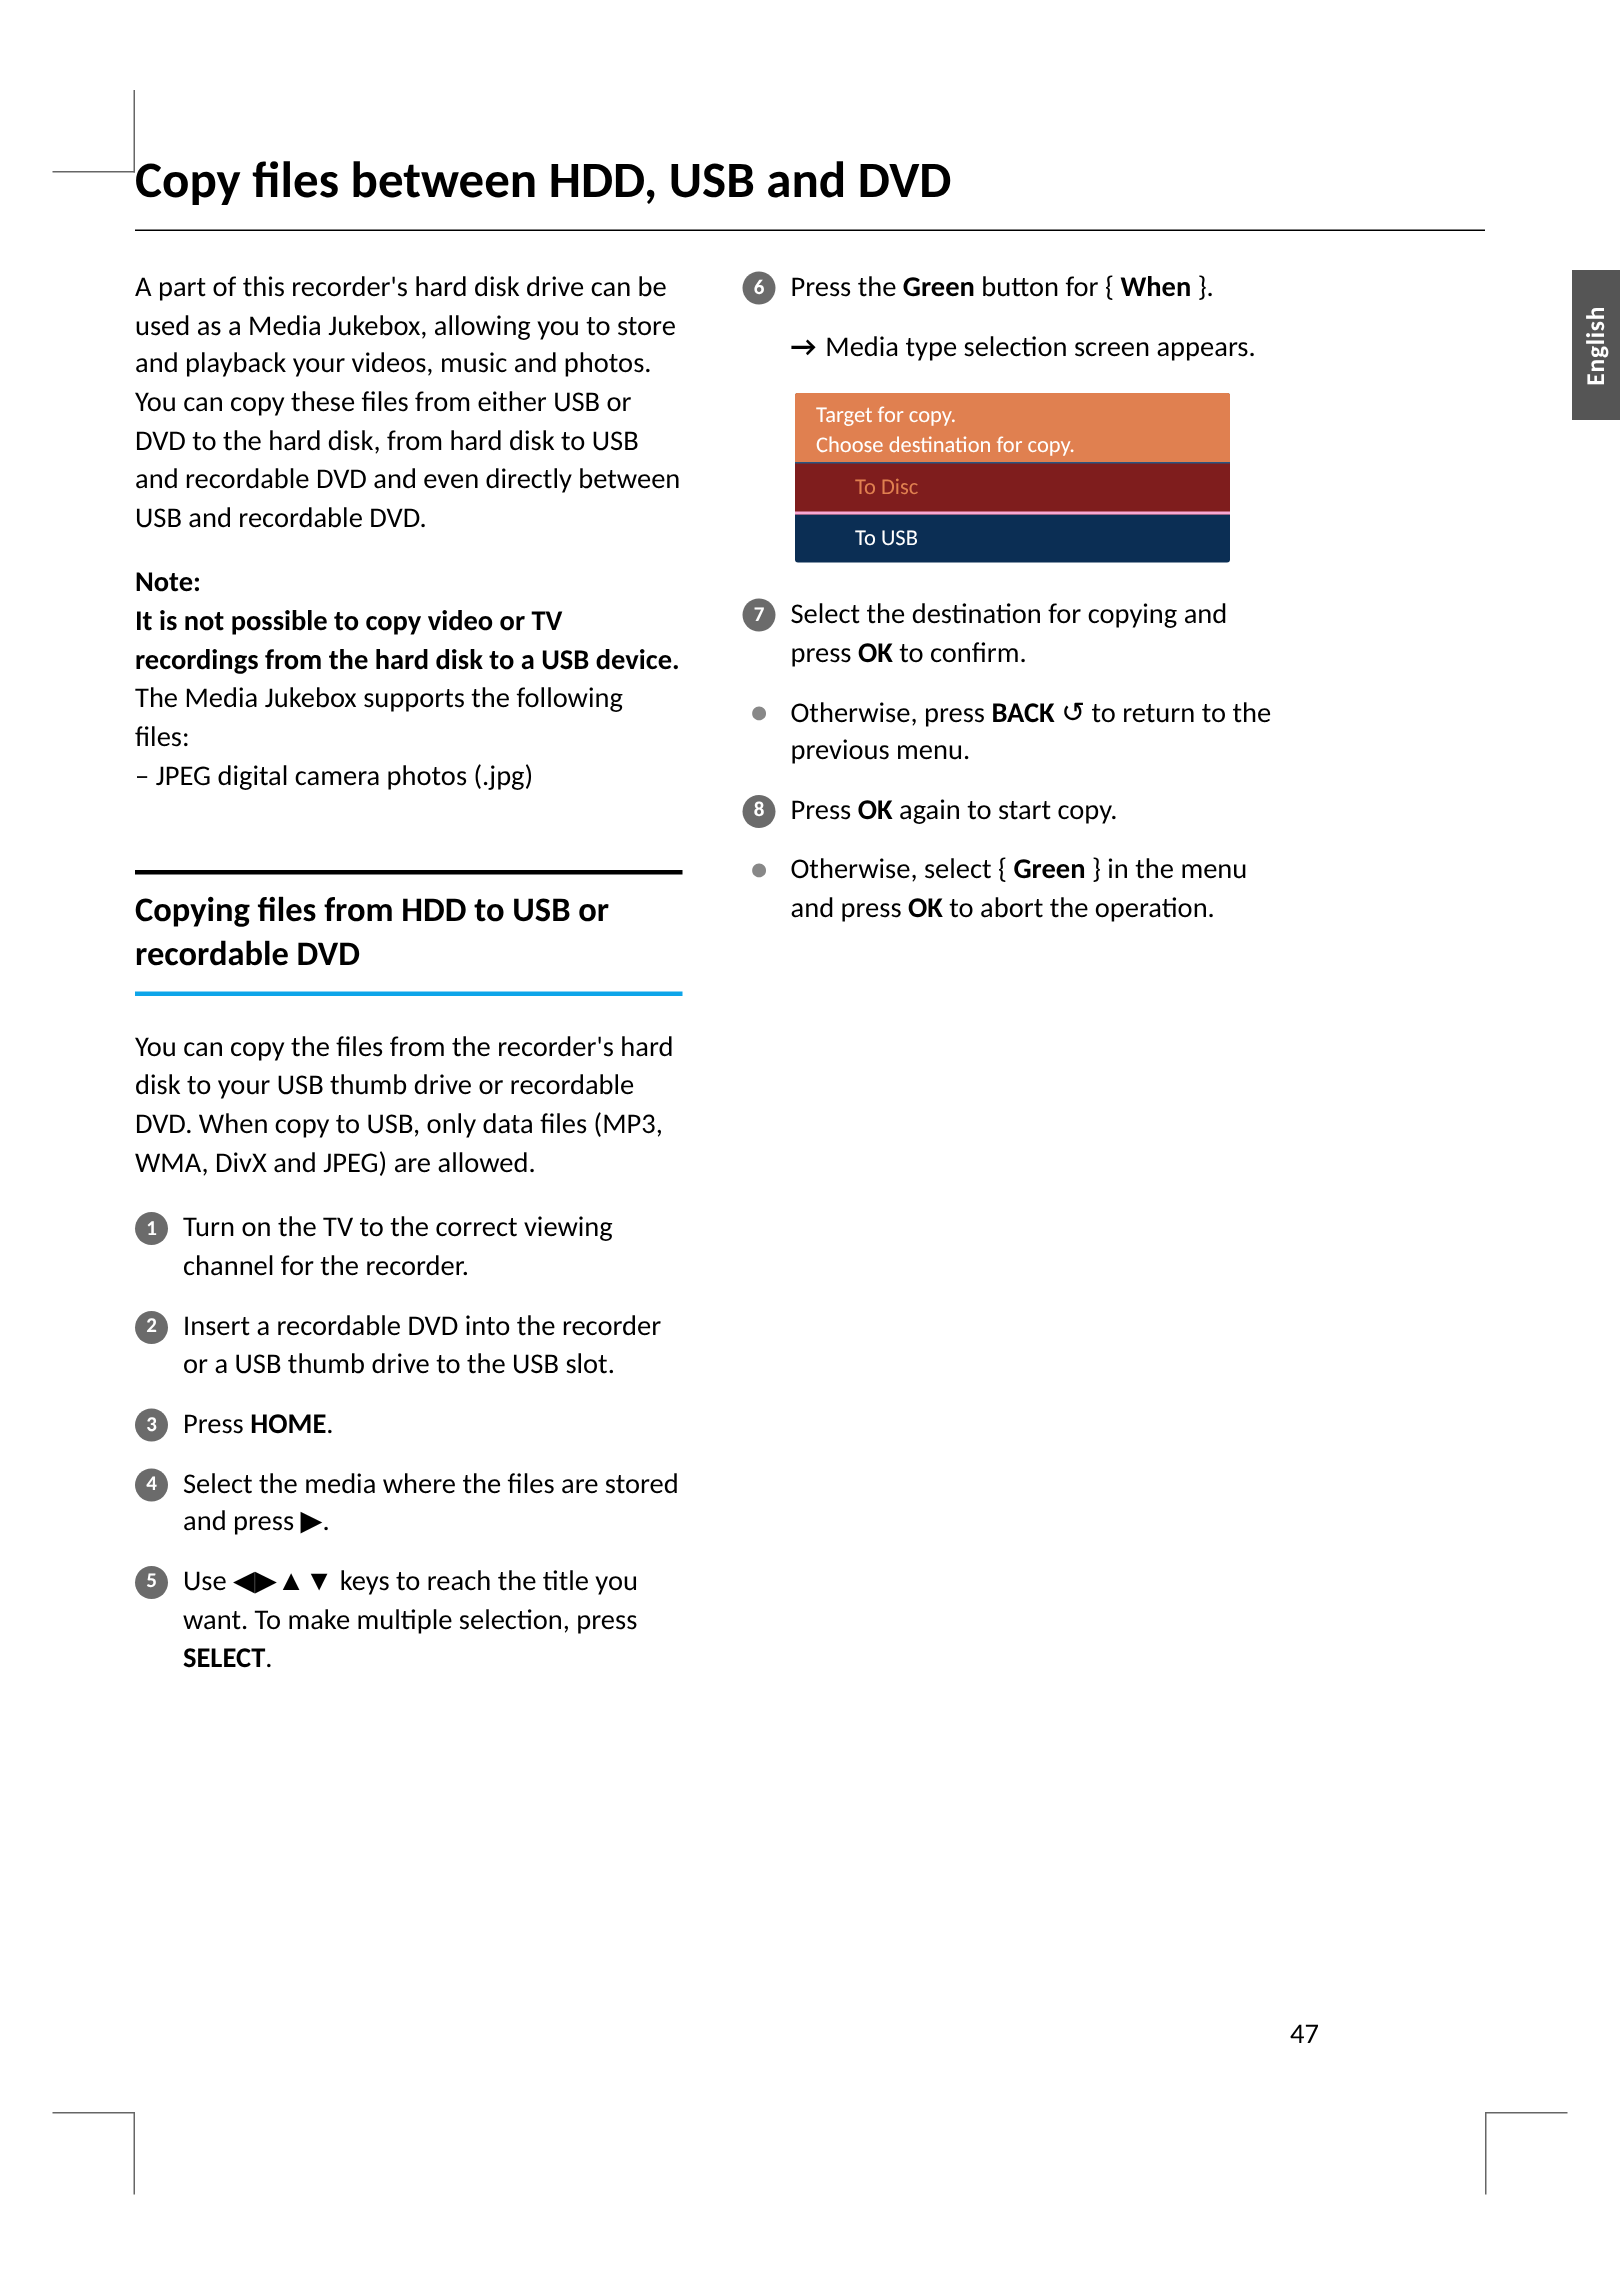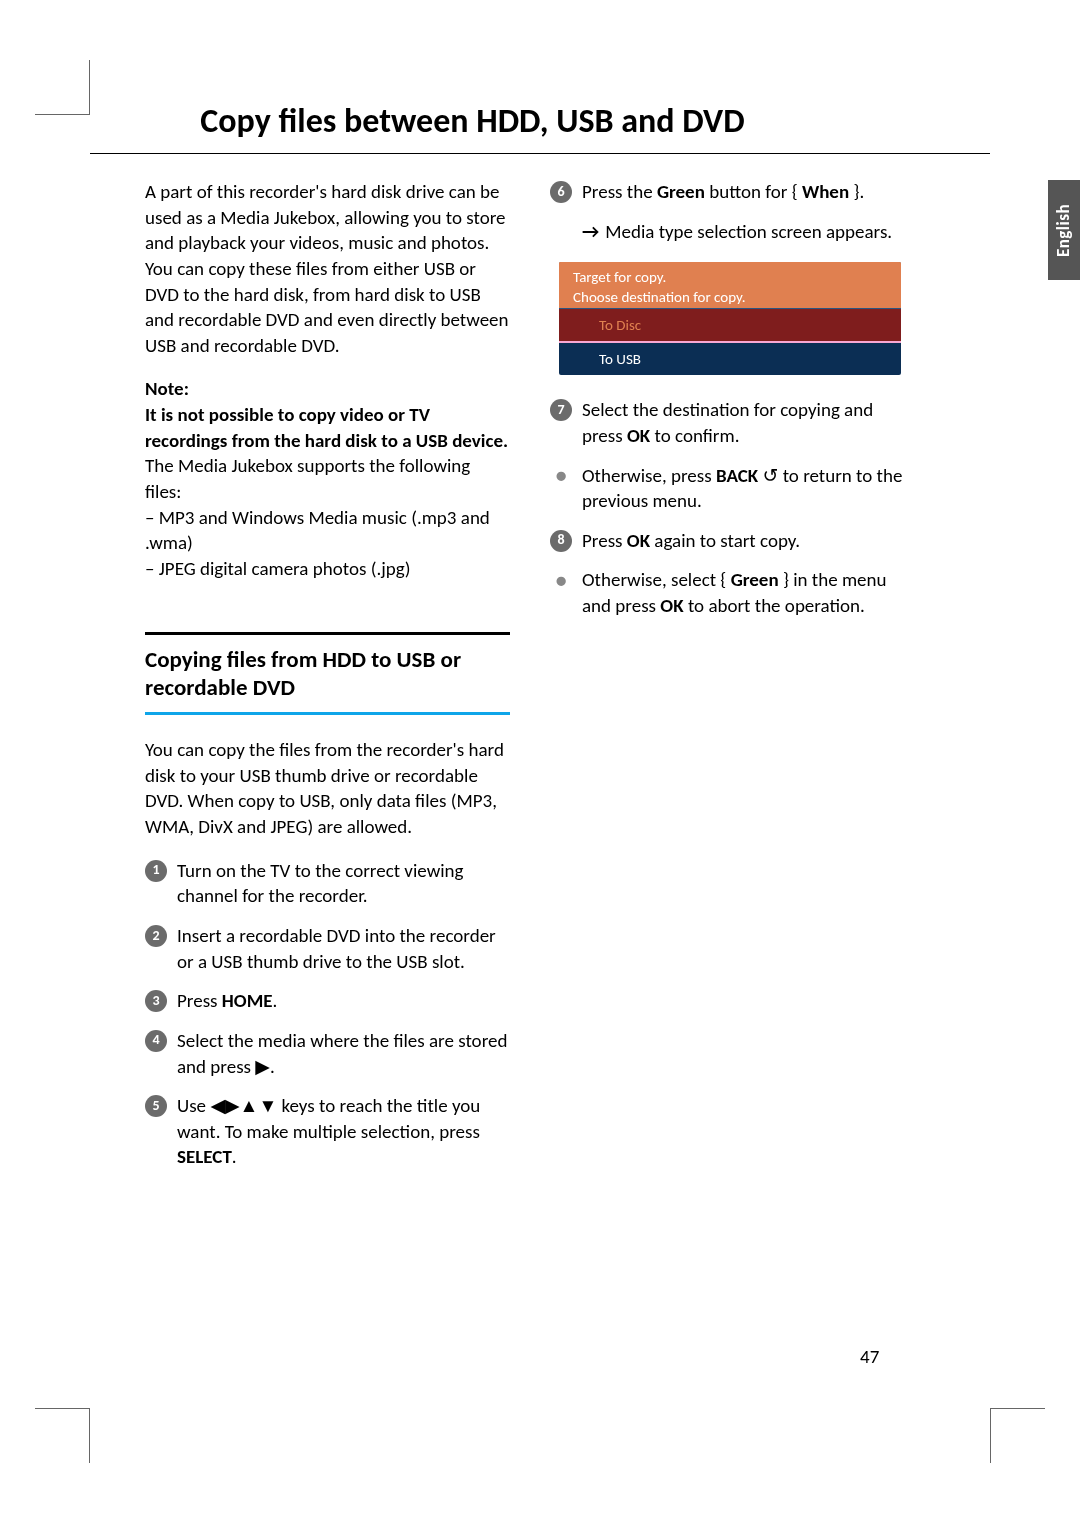--- a/index.html
+++ b/index.html
@@ -16,33 +16,32 @@
     left: 90px;
     top: 100px;
     width: 900px;
   }
   .crop-tl { position: absolute; left: 35px; top: 60px; width: 55px; height: 55px; border-right: 1px solid #666; border-bottom: 1px solid #666; }
   .crop-bl { position: absolute; left: 35px; top: 1408px; width: 55px; height: 55px; border-right: 1px solid #666; border-top: 1px solid #666; }
   .crop-br { position: absolute; left: 990px; top: 1408px; width: 55px; height: 55px; border-left: 1px solid #666; border-top: 1px solid #666; }
   .page-title {
     font-size: 34px;
     font-weight: bold;
-    text-align: center;
+    text-align: left;
     padding-bottom: 12px;
     border-bottom: 1px solid #000;
     margin-bottom: 25px;
     padding-right: 135px;
   }
   .columns {
     display: flex;
     gap: 40px;
   }
   .col-left {
     width: 365px;
-    margin-left: 55px;
   }
   .col-right {
     width: 360px;
     position: relative;
   }
   .lang-tab {
     position: absolute;
     right: 0;
     top: 180px;
     width: 32px;
@@ -115,21 +114,21 @@
     font-size: 19px;
     line-height: 1.35;
     margin-bottom: 14px;
   }
   .arrow-sub::before {
     content: "→";
     font-weight: bold;
     margin-right: 6px;
   }
   .dialog {
-    width: 342px;
+    width: 290px;
     margin: 18px auto 22px auto;
     background: #0b2e54;
     color: #fff;
     font-size: 15px;
     border-radius: 2px;
     overflow: hidden;
   }
   .dialog-header {
     background: #e08050;
     padding: 6px 14px 2px 14px;
@@ -166,21 +165,20 @@
 
   <div class="columns">
 
     <div class="col-left">
       <div class="body-text">A part of this recorder's hard disk drive can be used as a Media Jukebox, allowing you to store and playback your videos, music and photos.  You can copy these files from either USB or DVD to the hard disk, from hard disk to USB and recordable DVD and even directly between USB and recordable DVD.</div>
 
       <div class="note-block">
         <div class="bold">Note:</div>
         <div class="bold">It is not possible to copy video or TV recordings from the hard disk to a USB device.</div>
         <div>The Media Jukebox supports the following files:</div>
-        <div>– MP3 and Windows Media music (.mp3 and .wma)</div>
         <div>– JPEG digital camera photos (.jpg)</div>
       </div>
 
       <div class="section-divider-top"></div>
       <div class="section-heading">Copying files from HDD to USB or recordable DVD</div>
 
       <div class="body-text">You can copy the files from the recorder's hard disk to your USB thumb drive or recordable DVD.  When copy to USB, only data files (MP3, WMA, DivX and JPEG) are allowed.</div>
 
       <div class="step">
         <div class="step-num">1</div>

